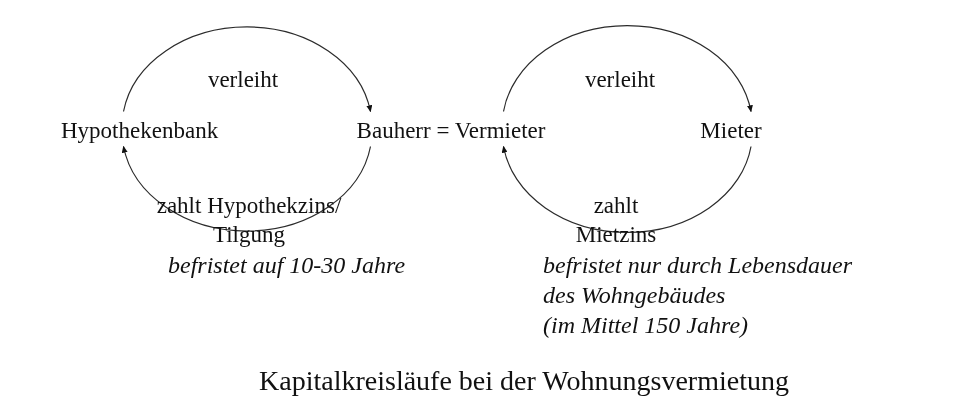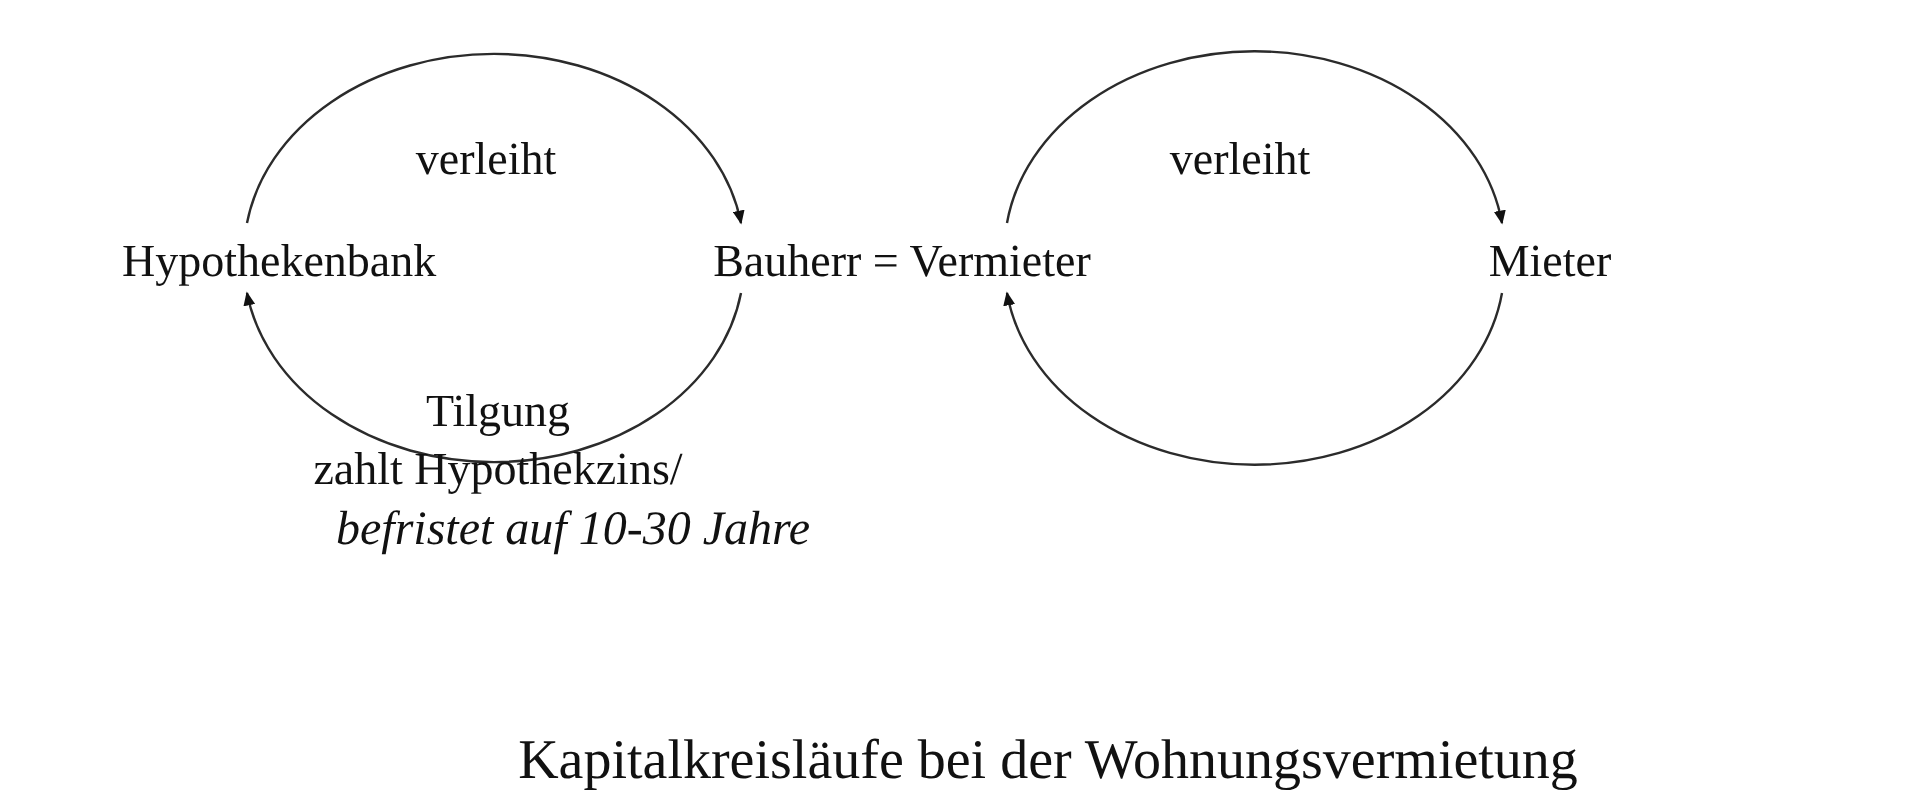--- a/index.html
+++ b/index.html
@@ -72,35 +72,42 @@
       </marker>
     </defs>
     <path d="M 123.5 111.5 A 125 100 0 0 1 370.5 111.5" fill="none" stroke="#2b2b2b" stroke-width="1.2" marker-end="url(#arrowhead)"></path>
     <path d="M 370.5 146.5 A 125 100 0 0 1 123.5 146.5" fill="none" stroke="#2b2b2b" stroke-width="1.2" marker-end="url(#arrowhead)"></path>
     <path d="M 503.5 111.5 A 125 100 0 0 1 751 111.5" fill="none" stroke="#2b2b2b" stroke-width="1.2" marker-end="url(#arrowhead)"></path>
     <path d="M 751 146.5 A 125 100 0 0 1 503.5 146.5" fill="none" stroke="#2b2b2b" stroke-width="1.2" marker-end="url(#arrowhead)"></path>
   </svg>
 
   <div class="txt node centered" style="left:451px;">Bauherr = Vermieter</div>
   <div class="txt node" style="left:61px;">Hypothekenbank</div>
-  <div class="txt node centered" style="left:775px;text-align:center;">Mieter</div>
+  <div class="txt node centered" style="left:731px;text-align:center;">Mieter</div>
 
   <div class="txt flow-label" style="left:243px; top:37px;">
     <span>verleiht</span>
   </div>
   <div class="txt flow-label" style="left:249px; top:163px;">
+    <span>zahlt Hypothekzins/</span>
     <span>Tilgung</span>
-    <span>zahlt Hypothekzins/</span>
   </div>
 
   <div class="txt flow-label" style="left:620px; top:37px;">
     <span>verleiht</span>
   </div>
   <div class="txt flow-label" style="left:616px; top:163px;">
+    <span>zahlt</span>
+    <span>Mietzins</span>
   </div>
 
   <div class="txt note" style="left:120px; top:250px;">
     <span>befristet auf 10-30 Jahre</span>
+  </div>
+  <div class="txt note" style="left:495px; top:250px;">
+    <span>befristet nur durch Lebensdauer</span>
+    <span>des Wohngebäudes</span>
+    <span>(im Mittel 150 Jahre)</span>
   </div>
 
   <div class="txt caption">Kapitalkreisläufe bei der Wohnungsvermietung</div>
 
 </div>
 
 </body></html>

